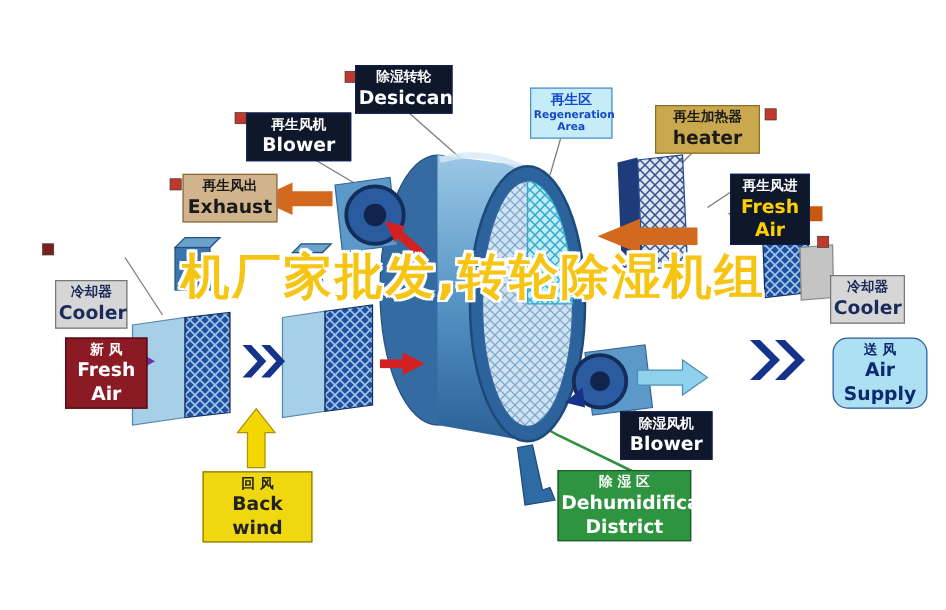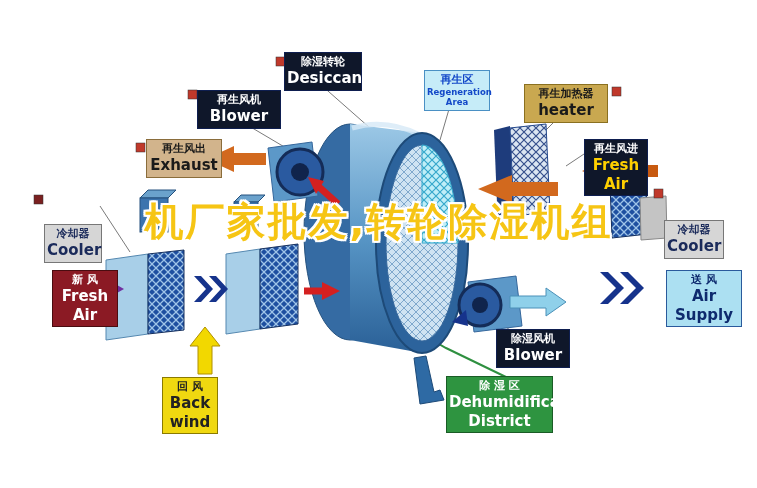--- a/index.html
+++ b/index.html
@@ -200,26 +200,26 @@
   <div class="lb gray" style="left:664px;top:184px;width:60px;">
     <div>冷却器</div>
     <div class="en">Cooler</div>
   </div>
 
   <div class="lb darkred" style="left:16px;top:270px;width:66px;">
     <div>新  风</div>
     <div class="en">Fresh Air</div>
   </div>
 
-  <div class="lb lightcyan" style="left:666px;top:270px;width:76px;">
+  <div class="lb lightcyan" style="left:666px;top:270px;width:76px;border-radius:12px;">
     <div>送  风</div>
     <div class="en">Air Supply</div>
   </div>
 
-  <div class="lb yellowbox" style="left:162px;top:377px;width:56px;">
+  <div class="lb yellowbox" style="left:162px;top:377px;width:88px;">
     <div>回  风</div>
     <div class="en">Back wind</div>
   </div>
 
   <div class="lb navy" style="left:496px;top:329px;width:74px;">
     <div>除湿风机</div>
     <div class="en">Blower</div>
   </div>
 
   <div class="lb greenbox" style="left:446px;top:376px;width:107px;">

